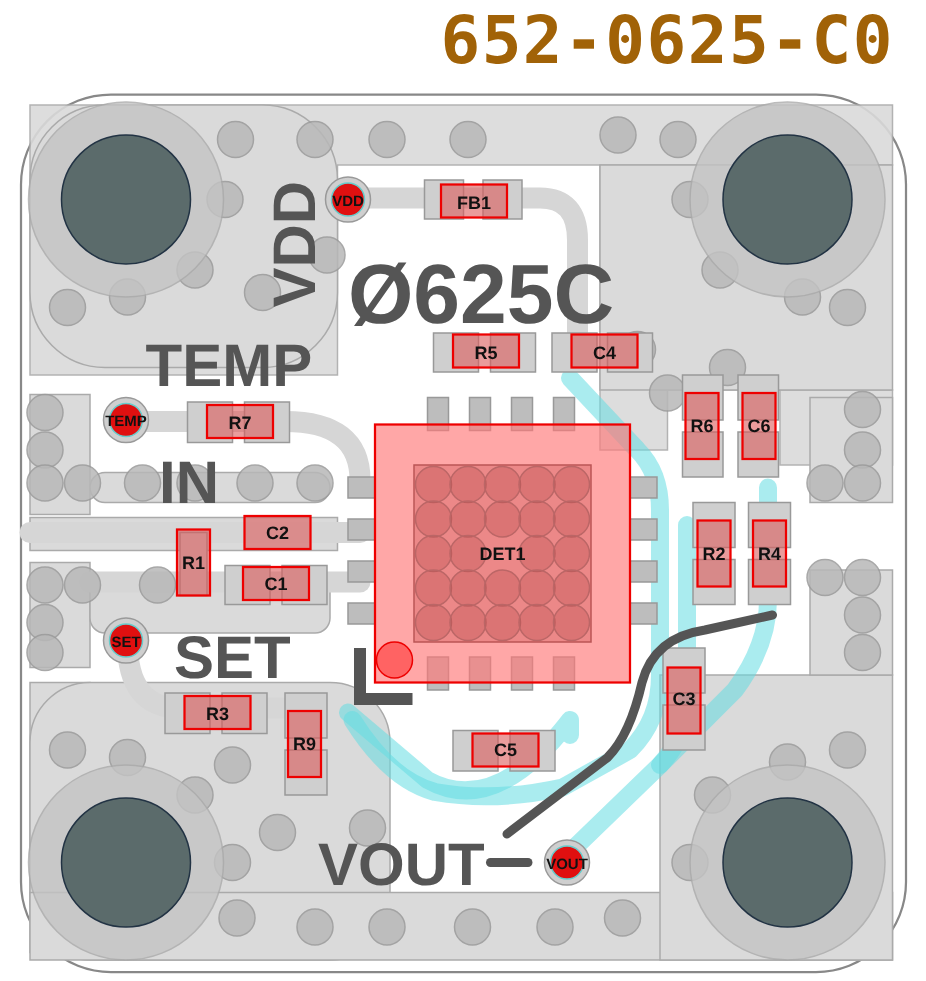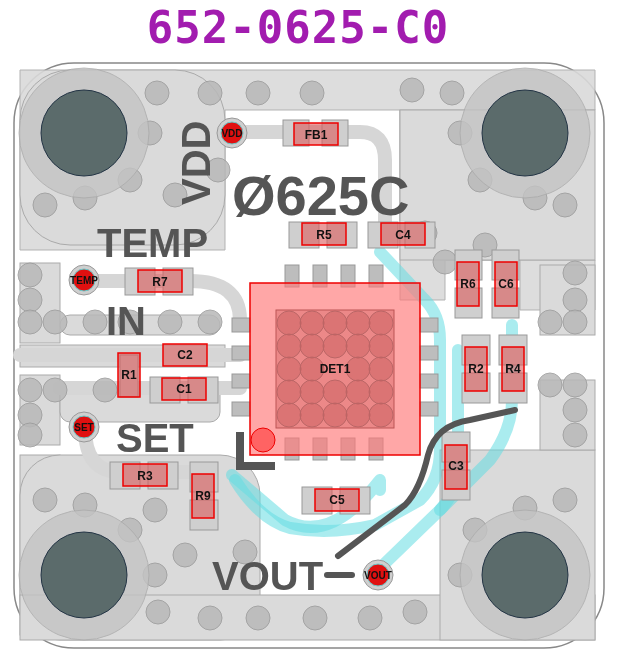--- a/index.html
+++ b/index.html
@@ -1,17 +1,17 @@
 <!DOCTYPE html>
 <html><head>
 <meta charset="utf-8">
 <style>
   html,body{margin:0;padding:0;background:#fff;}
   body{width:617px;height:654px;position:relative;overflow:hidden;font-family:"Liberation Sans",sans-serif;}
-  #title{position:absolute;left:0;top:2px;width:596px;text-align:center;font-family:"DejaVu Sans Mono",monospace;font-weight:bold;font-size:44px;color:#a21caf;letter-spacing:1px;}
+  #title{position:absolute;left:0;top:2px;width:596px;text-align:right;font-family:"DejaVu Sans Mono",monospace;font-weight:bold;font-size:44px;color:#a16207;letter-spacing:1px;}
   svg{position:absolute;left:0;top:0;}
   .silk{font-family:"Liberation Sans",sans-serif;font-weight:bold;fill:#555;}
   .ref{font-family:"Liberation Sans",sans-serif;font-weight:bold;font-size:12px;fill:#111;}
   .pad{fill:#cfcfcf;stroke:#999;stroke-width:1;}
   .via{fill:#b8b8b8;stroke:#9a9a9a;stroke-width:1;opacity:.85;}
   .comp{fill:rgba(220,90,90,.6);stroke:#e00;stroke-width:1.5;}
   .trace{fill:none;stroke:#d6d6d6;stroke-width:14;stroke-linecap:round;stroke-linejoin:round;}
   .cyan{fill:none;stroke:rgba(100,220,225,.55);stroke-width:12;stroke-linecap:round;stroke-linejoin:round;}
 </style>
 </head>

